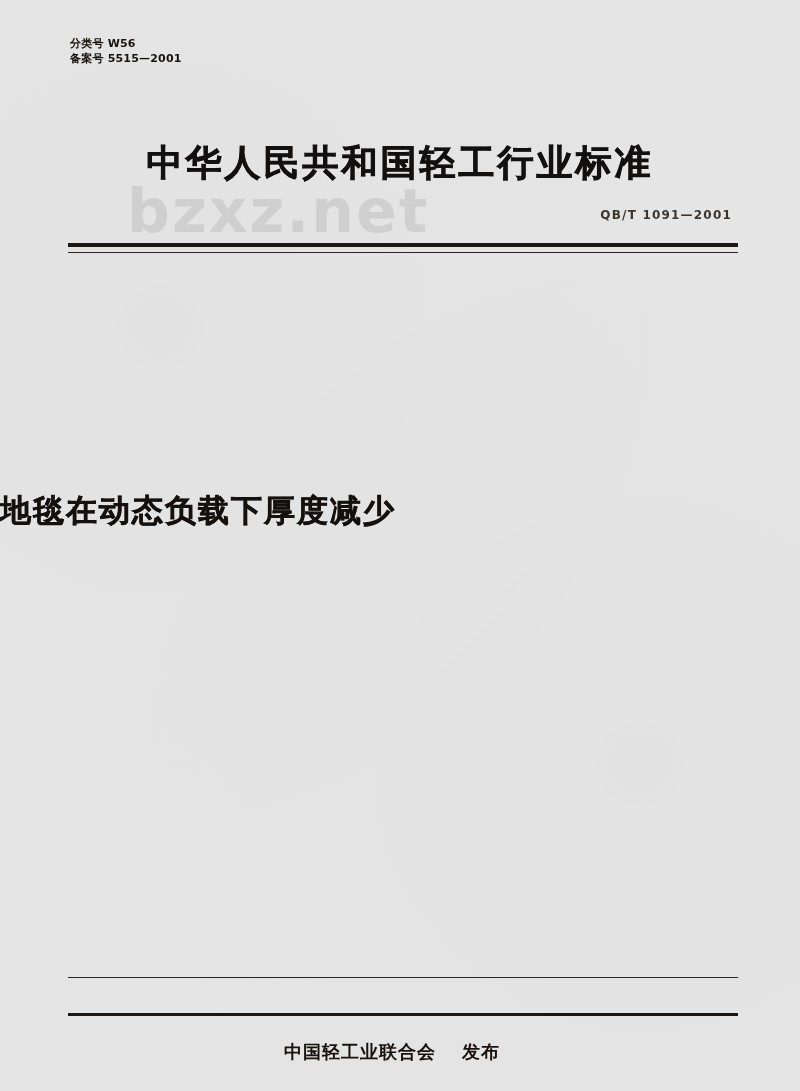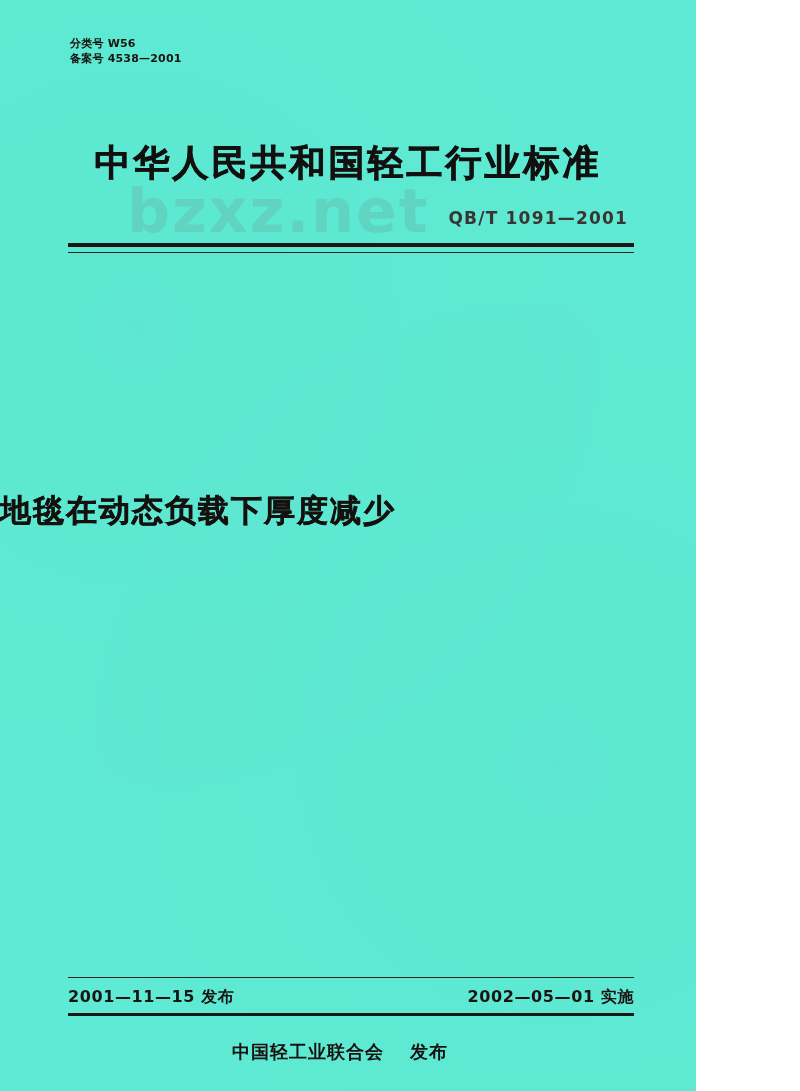--- a/index.html
+++ b/index.html
@@ -5,23 +5,23 @@
   html, body {
     margin: 0;
     padding: 0;
     background: #ffffff;
   }
   body {
     font-family: "DejaVu Sans", sans-serif;
   }
   .page {
     position: relative;
-    width: 696px;
+    width: 800px;
     height: 1091px;
-    background: #5eead4;
+    background: #e5e5e5;
     overflow: hidden;
   }
   
   .paper-texture {
     position: absolute;
     inset: 0;
     background:
       radial-gradient(circle at 20% 30%, rgba(0,0,0,0.012), transparent 60%),
       radial-gradient(circle at 80% 70%, rgba(0,0,0,0.012), transparent 60%);
     pointer-events: none;
@@ -64,21 +64,21 @@
     letter-spacing: 3px;
     color: #131010;
     -webkit-text-stroke: 0.7px #131010;
   }
 
   .std-code {
     position: absolute;
     right: 68px;
     top: 208px;
     font-family: "DejaVu Sans", sans-serif;
-    font-size: 17px;
+    font-size: 12px;
     font-weight: bold;
     letter-spacing: 1.2px;
     color: #3b3531;
   }
 
   .rule-thick {
     position: absolute;
     left: 68px;
     right: 62px;
     top: 243px;
@@ -174,40 +174,36 @@
   }
 </style>
 </head>
 <body>
 
 <div class="page">
   <div class="paper-texture"></div>
 
   <div class="classification">
     <div>分类号 W56</div>
-    <div>备案号 4538—2001</div>
+    <div>备案号 5515—2001</div>
   </div>
 
 
   <div class="watermark">bzxz.net</div>
 
   <div class="nation-title">中华人民共和国轻工行业标准</div>
 
   <div class="std-code">QB/T 1091—2001</div>
 
   <div class="rule-thick"></div>
   <div class="rule-thin"></div>
 
   <div class="doc-title">
     <div>地毯在动态负载下厚度减少</div>
   </div>
 
   <div class="footer-rule-top"></div>
-  <div class="footer-dates">
-    <span>2001—11—15 发布</span>
-    <span>2002—05—01 实施</span>
-  </div>
   <div class="footer-rule-bottom"></div>
 
   <div class="issuer">
     <span>中国轻工业联合会</span><span class="gap"></span><span>发布</span>
   </div>
 </div>
 
 </body></html>

